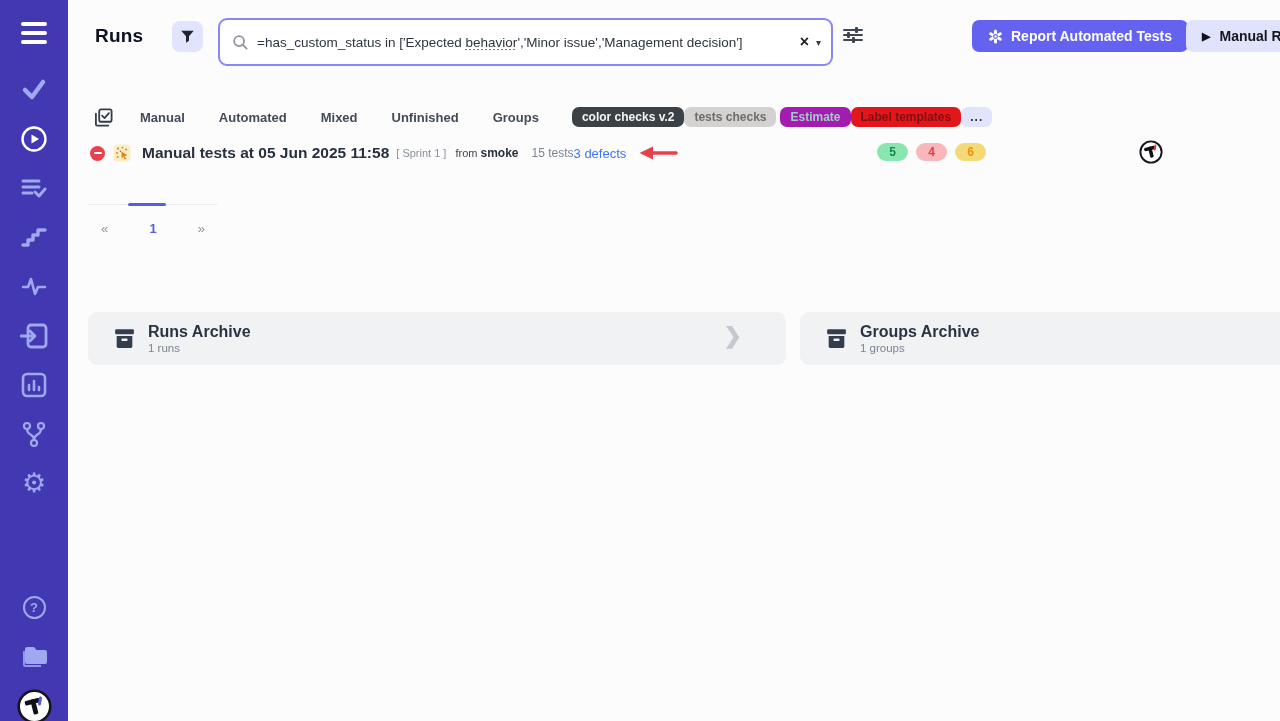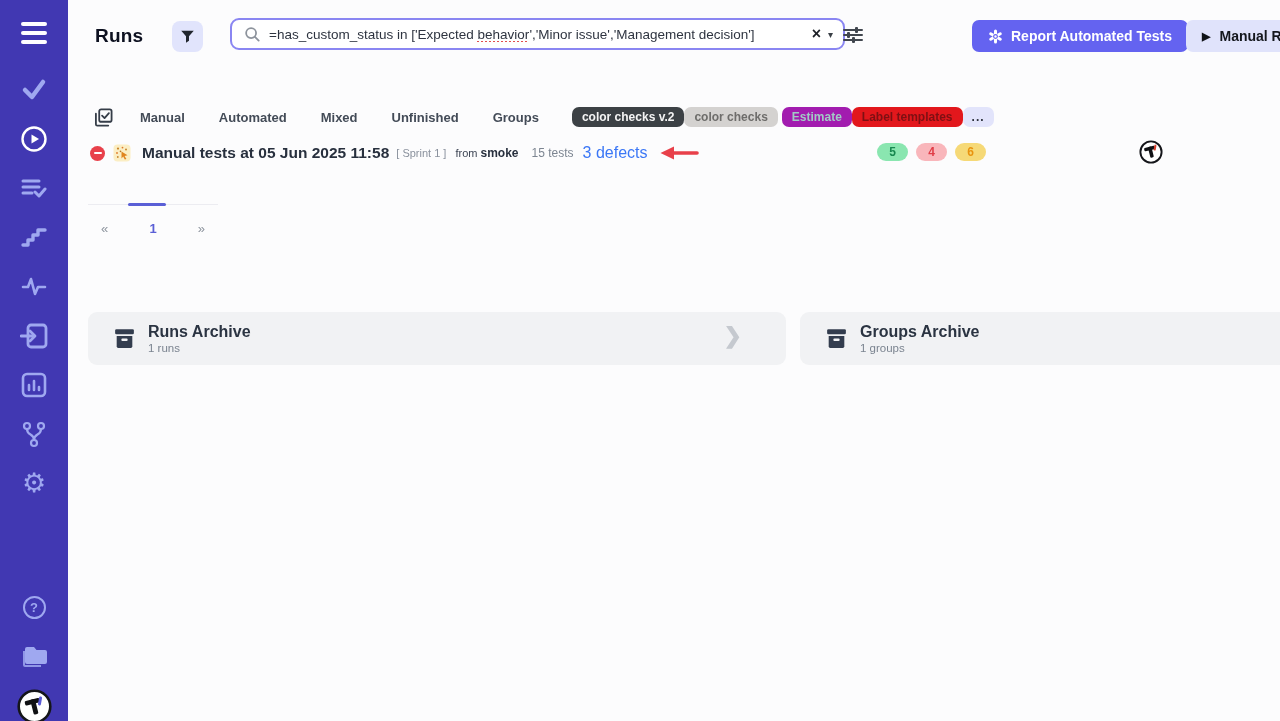--- a/index.html
+++ b/index.html
@@ -10,21 +10,21 @@
   
   .sidebar { position:absolute; left:0; top:0; width:68px; height:721px; background:#4138b2; z-index:5; }
   .side-ic { position:absolute; left:0; width:68px; display:flex; justify-content:center; align-items:center; color:#9fa8f0; cursor:pointer; }
   .side-ic svg { display:block; }
   .side-ic.bright { color:#ffffff; }
   .help-circle { width:23px; height:23px; border:2px solid #9fa8f0; border-radius:50%; display:flex; align-items:center; justify-content:center; font-size:13px; font-weight:700; color:#9fa8f0; }
 
   
   .page-title { position:absolute; left:95px; top:25px; font-size:19px; font-weight:700; color:#0d1120; letter-spacing:.2px; }
   .filter-btn { position:absolute; left:172px; top:21px; width:31px; height:31px; border-radius:8px; background:#e1e4fc; border:none; display:flex; align-items:center; justify-content:center; cursor:pointer; }
-  .search-box { position:absolute; left:218px; top:18px; width:615px; height:32px; background:#fff; border:2px solid #8a86f2; border-radius:9px; display:flex; align-items:center; padding:0 10px 0 12px; cursor:text;margin-left:12px; }
+  .search-box { position:absolute; left:218px; top:18px; width:615px; height:48px; background:#fff; border:2px solid #8a86f2; border-radius:9px; display:flex; align-items:center; padding:0 10px 0 12px; cursor:text; }
   .search-text { flex:1; font-size:13.5px; color:#2e3440; white-space:nowrap; overflow:hidden; margin-left:9px; }
   .search-text .miss { text-decoration:underline; text-decoration-style:dotted; text-decoration-color:#e14f4f; text-decoration-thickness:2px; text-underline-offset:3px; }
   .clear-x { font-size:16px; font-weight:700; color:#1c2026; margin:0 7px 0 8px; cursor:pointer; line-height:1; }
   .caret { font-size:10px; color:#3a3f46; cursor:pointer; }
   .tune-btn { position:absolute; left:842px; top:24px; background:none; border:none; cursor:pointer; }
   .report-btn { position:absolute; left:972px; top:20px; height:32px; padding:0 16px; background:#6463f0; color:#fff; font-size:14px; font-weight:600; border:none; border-radius:7px; display:flex; align-items:center; gap:8px; cursor:pointer; font-family:"Liberation Sans",sans-serif; }
   .manual-btn { position:absolute; left:1186px; top:20px; height:32px; padding:0 16px; background:#e0e3fb; color:#14171d; font-size:14px; font-weight:600; border:none; border-radius:7px; display:flex; align-items:center; gap:9px; cursor:pointer; white-space:nowrap; font-family:"Liberation Sans",sans-serif; }
   .manual-btn .play { font-size:11px; color:#101318; }
 
   
@@ -42,21 +42,21 @@
   .runrow { position:absolute; left:0; top:138px; width:1280px; height:30px; }
   .runleft { position:absolute; left:90px; top:0; display:flex; align-items:center; height:30px; cursor:pointer; }
   .minus-ic { width:15px; height:15px; border-radius:50%; background:#e8414b; position:relative; flex:0 0 auto; }
   .minus-ic::after { content:""; position:absolute; left:3.5px; top:6.5px; width:8px; height:2.4px; border-radius:2px; background:#fff; }
   .run-emoji { margin-left:8px; flex:0 0 auto; display:flex; }
   .run-title { margin-left:11px; font-size:15.5px; font-weight:600; color:#28303e; white-space:nowrap; }
   .run-sprint { margin-left:7px; font-size:11px; color:#8a919d; white-space:nowrap; }
   .run-from { margin-left:9px; font-size:11px; color:#3d4554; }
   .run-from b { font-size:12px; color:#28303e; }
   .run-tests { margin-left:13px; font-size:12px; color:#7c8591; }
-  .run-defects { margin-left:9px; font-size:16px; color:#3b77f6; cursor:pointer; }
+  .run-defects { font-size:13px; color:#3b77f6; cursor:pointer; }
   .run-arrow { margin-left:12px; display:flex; }
   .badges { position:absolute; left:877px; top:5px; display:flex; gap:8px; }
   .badge { min-width:31px; height:18px; border-radius:9px; display:flex; align-items:center; justify-content:center; font-size:12px; font-weight:700; padding:0 8px; }
   .badge.green { background:#8ae6b0; color:#17884f; }
   .badge.redp  { background:#f9b6bb; color:#e03d47; }
   .badge.yel   { background:#f6d977; color:#e9930e; }
   .avatar { position:absolute; left:1139px; top:2px; cursor:pointer; display:flex; }
 
   
   .pagination { position:absolute; left:88px; top:204px; width:130px; border-top:1px solid #ececf1; }
@@ -215,21 +215,21 @@
           <rect x="5.5" y="1.5" width="13" height="13" rx="2"></rect>
           <path d="M8.5 8 l2.6 2.6 l4.6 -5.2"></path>
         </svg>
     </span>
     <span class="tab">Manual</span>
     <span class="tab">Automated</span>
     <span class="tab">Mixed</span>
     <span class="tab">Unfinished</span>
     <span class="tab" style="margin-right:33px;">Groups</span>
     <span class="pill dark">color checks v.2</span>
-    <span class="pill gray">color checks</span>
+    <span class="pill gray">tests checks</span>
     <span class="pill teal" style="margin-left:4px;">Estimate</span>
     <span class="pill red">Label templates</span>
     <span class="pill more">...</span>
   </div>
 
   <div class="runrow">
     <div class="runleft">
       <span class="minus-ic"></span>
       <span class="run-emoji">
         <svg width="18" height="18" viewBox="0 0 18 18">

